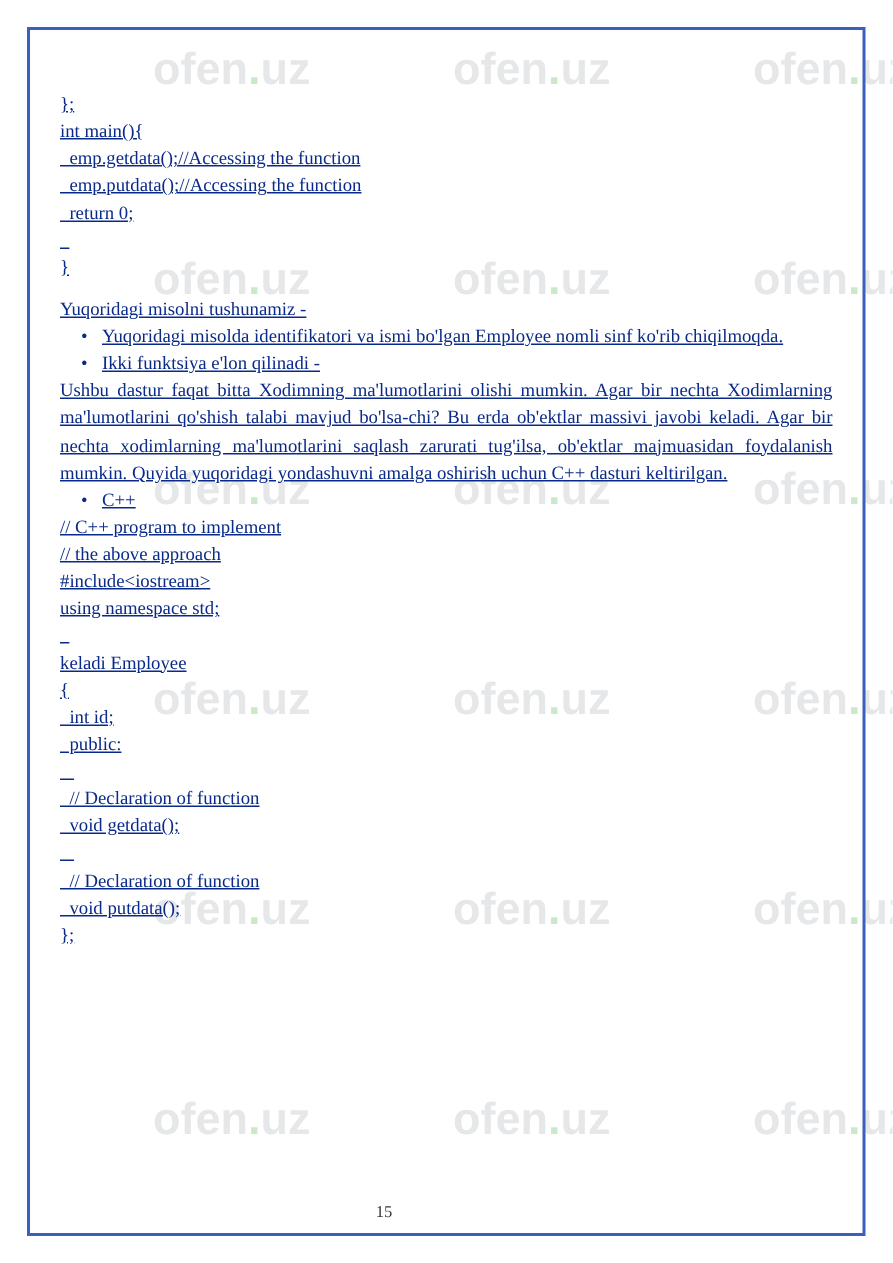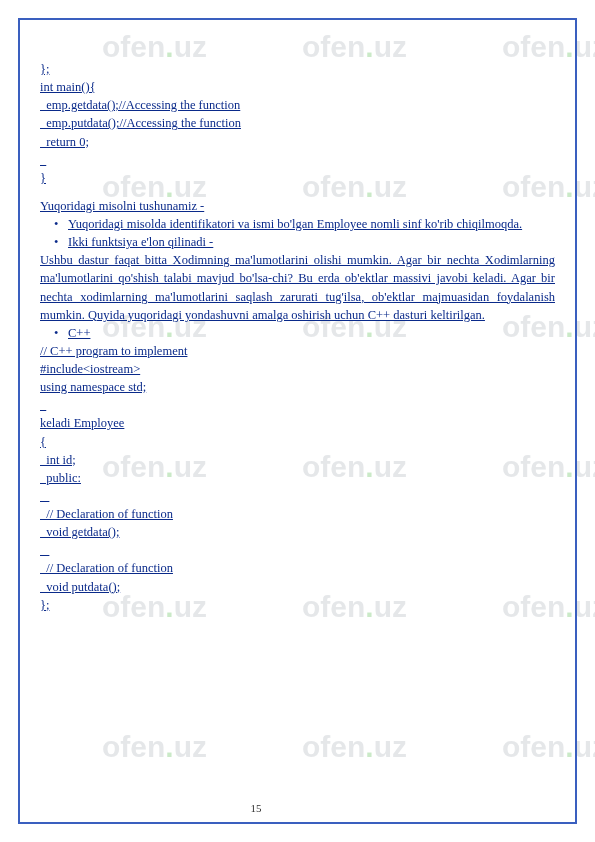--- a/index.html
+++ b/index.html
@@ -145,20 +145,21 @@
     <li class="u">Ikki funktsiya e'lon qilinadi -</li>
   </ul>
 
   <p class="u justify para">Ushbu  dastur   faqat  bitta   Xodimning  ma'lumotlarini  olishi  mumkin.  Agar  bir  nechta Xodimlarning   ma'lumotlarini   qo'shish   talabi   mavjud   bo'lsa-chi?   Bu   erda   ob'ektlar massivi  javobi  keladi.  Agar  bir  nechta  xodimlarning  ma'lumotlarini  saqlash  zarurati tug'ilsa,  ob'ektlar  majmuasidan  foydalanish  mumkin.  Quyida  yuqoridagi  yondashuvni amalga oshirish uchun C++ dasturi keltirilgan.</p>
 
   <ul class="bul">
     <li class="u">C++</li>
   </ul>
 
   <div class="line code-line u">// C++ program to implement</div>
+  <div class="line code-line u">// the above approach</div>
   <div class="line code-line u">#include&lt;iostream&gt;</div>
   <div class="line code-line u">using namespace std;</div>
   <div class="line code-line u">  </div>
   <div class="line code-line u">keladi Employee</div>
   <div class="line code-line u">{</div>
   <div class="line code-line u">  int id;</div>
   <div class="line code-line u">  public:</div>
   <div class="line code-line u">   </div>
   <div class="line code-line u">  // Declaration of function</div>
   <div class="line code-line u">  void getdata();</div>

